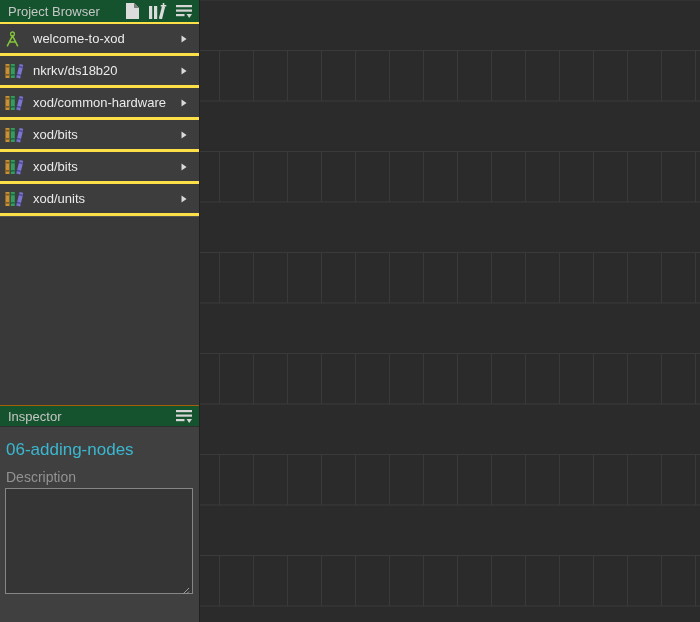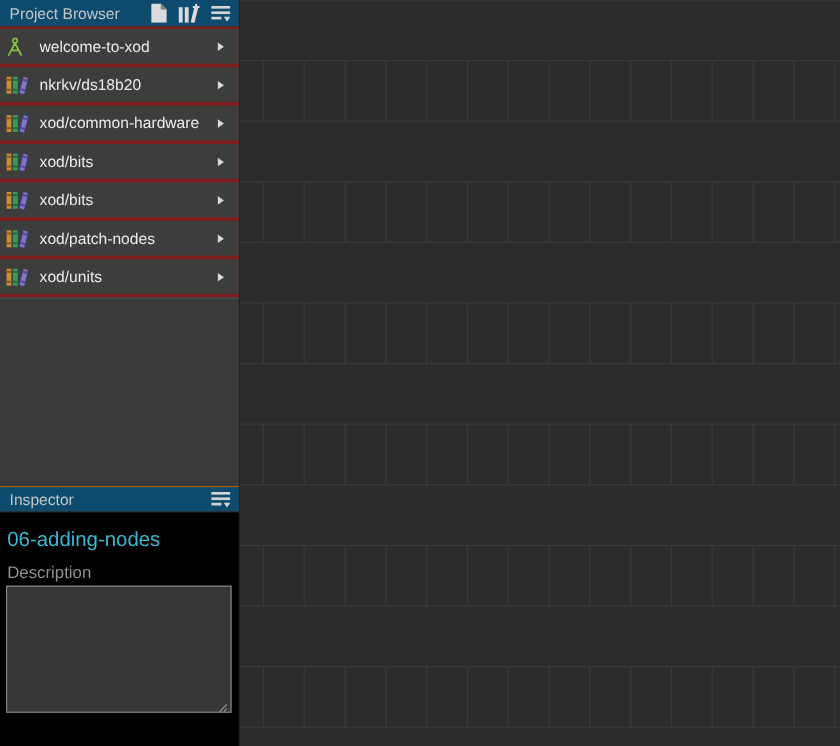--- a/index.html
+++ b/index.html
@@ -15,36 +15,36 @@
   
   .sidebar {
     width: 200px; min-width: 200px; height: 622px;
     display: flex; flex-direction: column;
     background: #2a2a2a;
     border-right: 1px solid #222;
     box-sizing: border-box;
   }
   .panel-header {
     height: 22px; min-height: 22px;
-    background: #0c4a6e;
+    background: #14532d;
     display: flex; align-items: center;
     padding: 0 7px 0 8px;
     box-sizing: border-box;
   }
   .panel-title {
     flex: 1;
     font-size: 13px; color: #c6c6c6;
     white-space: nowrap;
   }
   .hicon {
     display: flex; align-items: center; justify-content: center;
     margin-left: 9px; cursor: pointer;
   }
 
-  .browser-list { padding-top: 2px; background: #7f1d1d; }
+  .browser-list { padding-top: 2px; background: #fde047; }
   .row {
     height: 29px; margin-bottom: 3px;
     background: #3d3d3d;
     display: flex; align-items: center;
     padding: 0 12px 0 5px;
     cursor: pointer;
   }
   .row-icon {
     width: 23px; display: flex; align-items: center; justify-content: flex-start;
   }
@@ -60,21 +60,21 @@
     background: #393939;
     border-top: 1px solid #515151;
   }
 
   .inspector-header {
     border-top: 1px solid #a16207;
     border-bottom: 1px solid #2e2e2e;
   }
   .inspector-body {
     height: 195px;
-    background: #000000;
+    background: #404040;
     position: relative;
   }
   .patch-name {
     margin: 0; padding: 13px 6px 0 6px;
     font-size: 17px; font-weight: 400;
     color: #3ab8d1;
     white-space: nowrap;
   }
   .desc-label {
     display: block;
@@ -253,43 +253,20 @@
   </svg>
 </span>
     <span class="row-label">xod/bits</span>
     <span class="row-expand">
       <svg width="6" height="8" viewBox="0 0 6 8">
               <path d="M0.5 0.4 L5.6 4 L0.5 7.6 Z" fill="#d9d9d9"></path>
             </svg>
     </span>
   </div>
 
-  <div class="row">
-    <span class="row-icon">
-  <svg width="18" height="18" viewBox="0 0 18 18" aria-hidden="true">
-    <rect x="0.5" y="2" width="4" height="14" fill="#cc9033"></rect>
-    <rect x="0.5" y="3.8" width="4" height="1.6" fill="#7d5a20"></rect>
-    <rect x="0.5" y="12" width="4" height="1.6" fill="#7d5a20"></rect>
-    <rect x="5.8" y="2" width="4" height="14" fill="#2f9e5f"></rect>
-    <rect x="5.8" y="3.8" width="4" height="1.6" fill="#1d6b40"></rect>
-    <rect x="5.8" y="12" width="4" height="1.6" fill="#1d6b40"></rect>
-    <g transform="rotate(14 13 16)">
-      <rect x="11.2" y="2" width="4" height="14" fill="#7b74d0"></rect>
-      <rect x="11.2" y="3.8" width="4" height="1.6" fill="#4f48a0"></rect>
-      <rect x="11.2" y="12" width="4" height="1.6" fill="#4f48a0"></rect>
-    </g>
-  </svg>
-</span>
-    <span class="row-label">xod/patch-nodes</span>
-    <span class="row-expand">
-      <svg width="6" height="8" viewBox="0 0 6 8">
-              <path d="M0.5 0.4 L5.6 4 L0.5 7.6 Z" fill="#d9d9d9"></path>
-            </svg>
-    </span>
-  </div>
 
   <div class="row">
     <span class="row-icon">
   <svg width="18" height="18" viewBox="0 0 18 18" aria-hidden="true">
     <rect x="0.5" y="2" width="4" height="14" fill="#cc9033"></rect>
     <rect x="0.5" y="3.8" width="4" height="1.6" fill="#7d5a20"></rect>
     <rect x="0.5" y="12" width="4" height="1.6" fill="#7d5a20"></rect>
     <rect x="5.8" y="2" width="4" height="14" fill="#2f9e5f"></rect>
     <rect x="5.8" y="3.8" width="4" height="1.6" fill="#1d6b40"></rect>
     <rect x="5.8" y="12" width="4" height="1.6" fill="#1d6b40"></rect>

